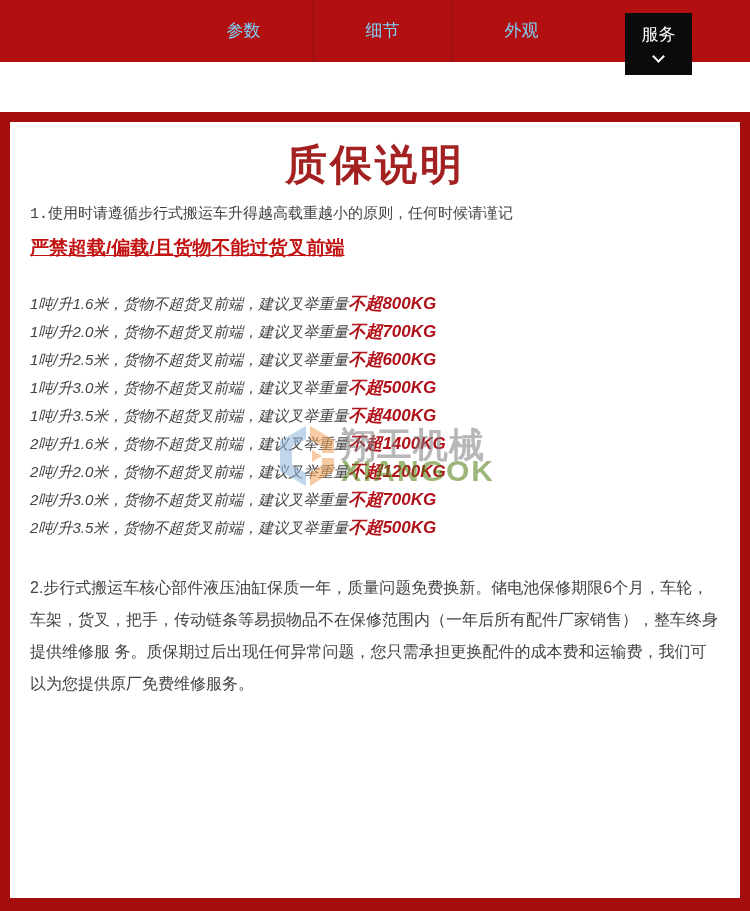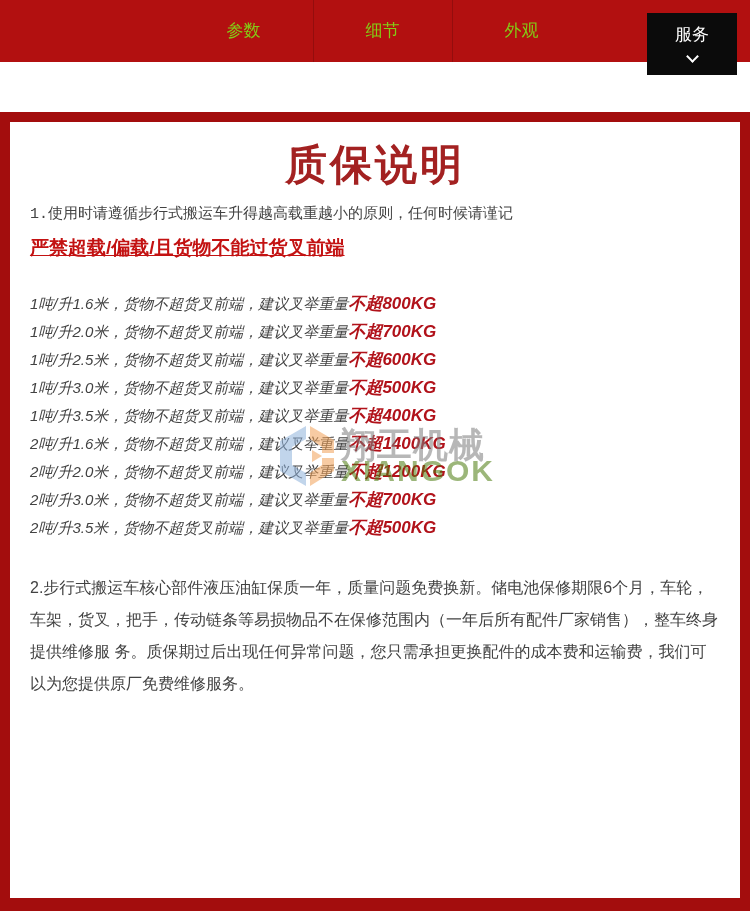--- a/index.html
+++ b/index.html
@@ -2,28 +2,28 @@
 <html><head>
 <meta charset="utf-8">
 <style>
   * { margin:0; padding:0; box-sizing:border-box; }
   html,body { width:750px; background:#ffffff; font-family:"Liberation Sans","DejaVu Sans",sans-serif; }
   body { width:750px; height:911px; overflow:hidden; }
 
   
   .nav { position:relative; width:750px; height:62px; background:#b21010; }
   .nav-tab { position:absolute; top:0; height:62px; width:139px; line-height:62px;
-             text-align:center; color:#84cc16; font-size:17px; cursor:pointer; }
+             text-align:center; color:#7dd3fc; font-size:17px; cursor:pointer; }
   .tab-1 { left:174px; }
   .tab-2 { left:313px; }
   .tab-3 { left:452px; }
   .nav-divider { position:absolute; top:0; width:1px; height:62px; background:#940d0d; }
   .div-1 { left:313px; }
   .div-2 { left:452px; }
-  .service-tab { position:absolute; left:647px; top:13px; width:90px; height:62px;
+  .service-tab { position:absolute; left:625px; top:13px; width:67px; height:62px;
                  background:#0b0b0b; color:#ffffff; text-align:center; cursor:pointer; z-index:3; }
   .service-label { display:block; margin-top:12px; font-size:17px; line-height:20px; }
   .chevron-down { display:inline-block; width:9px; height:9px; margin-top:7px;
                   border-left:2px solid #ffffff; border-bottom:2px solid #ffffff;
                   transform:rotate(-45deg); }
 
   .gap-strip { width:750px; height:50px; background:#ffffff; }
 
   
   .panel { width:750px; height:799px; background:#a30d0d; padding:10px 10px 31px 10px; }

